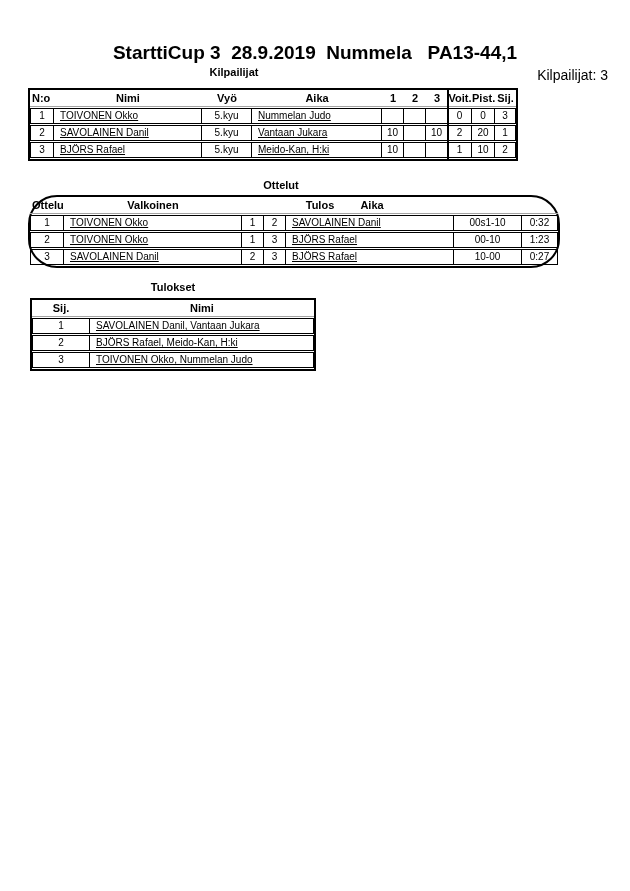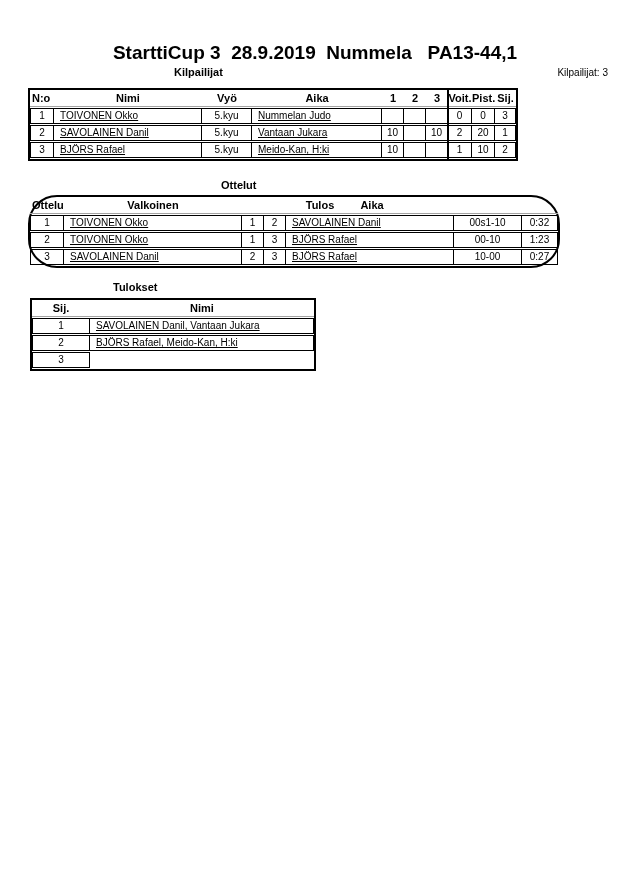--- a/index.html
+++ b/index.html
@@ -15,30 +15,31 @@
     position: absolute;
     top: 42px; left: 0; width: 630px;
     text-align: center;
     font-size: 19px;
     font-weight: bold;
     white-space: pre;
   }
   .section-label {
     position: absolute;
     width: 120px;
+    text-align: center;
     font-size: 11px;
     font-weight: bold;
   }
   #lbl-kilpailijat { top: 66px; left: 174px; }
   #lbl-ottelut     { top: 179px; left: 221px; }
   #lbl-tulokset    { top: 281px; left: 113px; }
   .count-note {
     position: absolute;
     top: 67px; right: 22px;
-    font-size: 10px;
+    font-size: 14px;
   }
   .rtable {
     position: absolute;
     box-sizing: border-box;
     border: 2px solid #000;
     background: #fff;
     padding-bottom: 1px;
   }
   #t1 { left: 28px; top: 88px;  width: 490px; }
   #t2 { left: 28px; top: 195px; width: 532px; border-radius: 29px; }
@@ -213,14 +214,15 @@
   <div class="trow">
     <div class="cell w-sij3 c">1</div>
     <div class="cell w-nimi3 l">SAVOLAINEN Danil, Vantaan Jukara</div>
   </div>
   <div class="trow">
     <div class="cell w-sij3 c">2</div>
     <div class="cell w-nimi3 l">BJÖRS Rafael, Meido-Kan, H:ki</div>
   </div>
   <div class="trow">
     <div class="cell w-sij3 c">3</div>
+    <div class="cell w-nimi3 l">TOIVONEN Okko, Nummelan Judo</div>
   </div>
 </div>
 
 </body></html>

